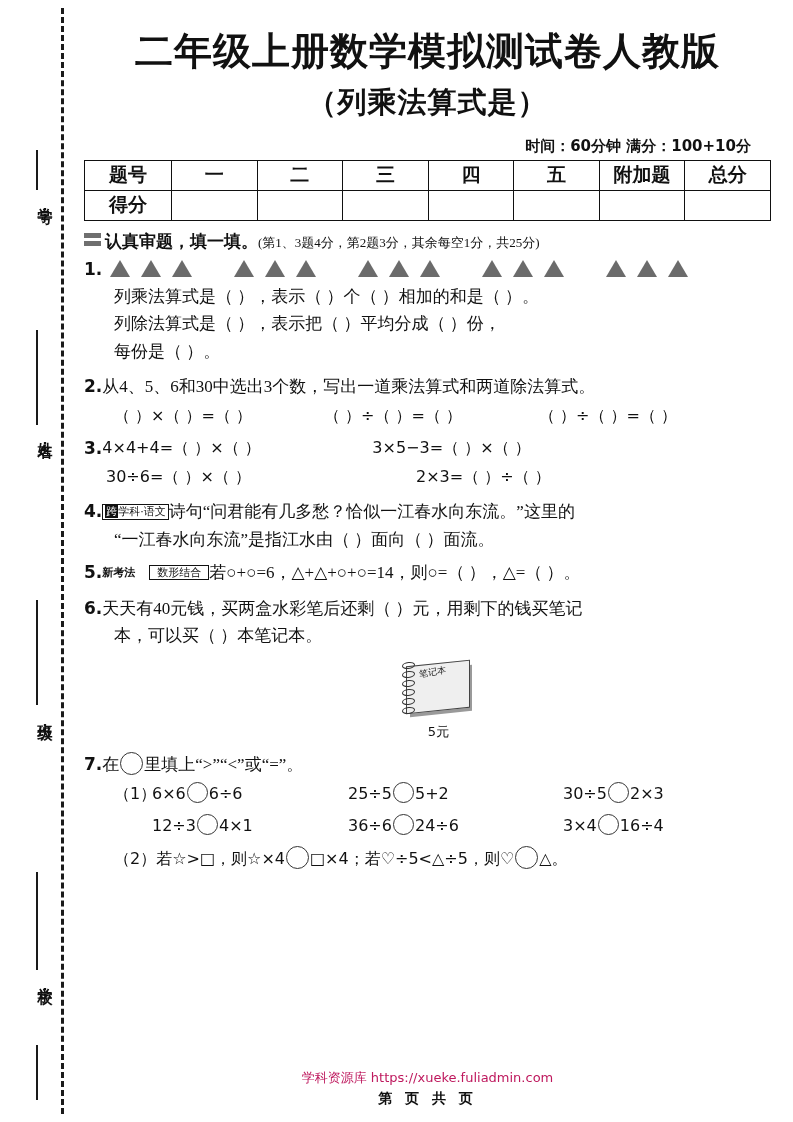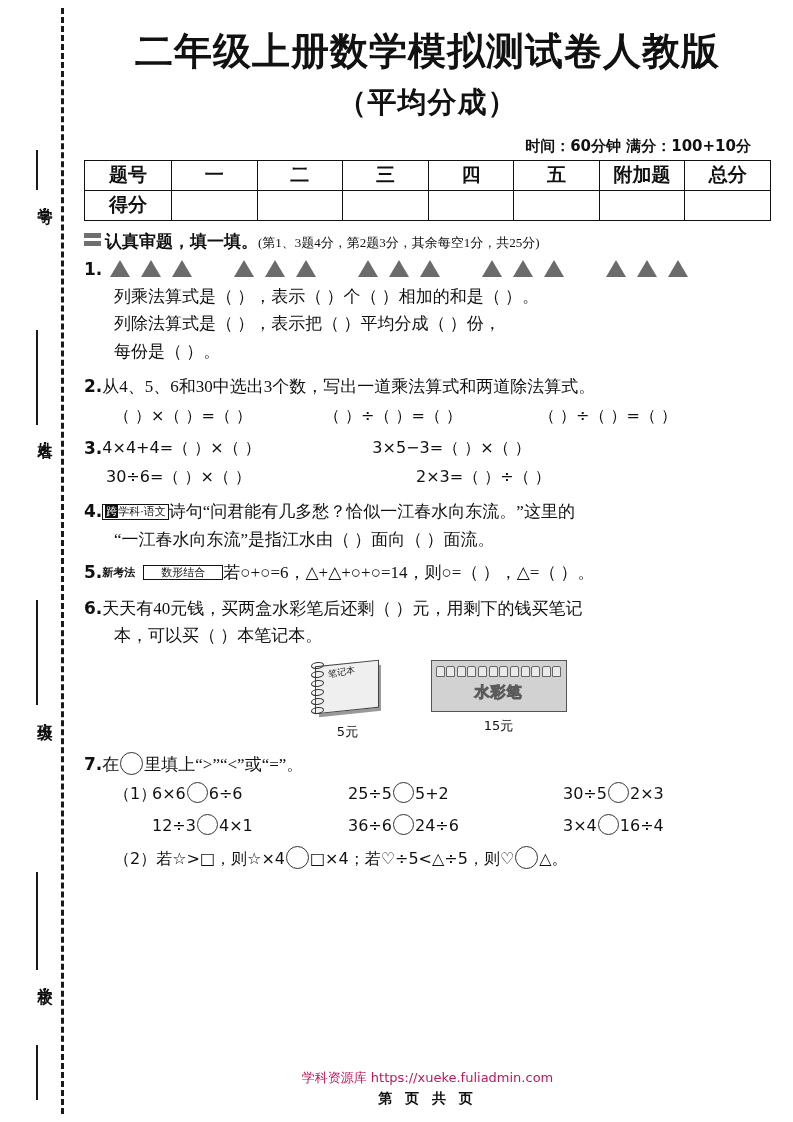--- a/index.html
+++ b/index.html
@@ -182,23 +182,23 @@
     display: inline-block;
     font-size: 11px;
     font-family: "DejaVu Sans", sans-serif;
     line-height: 14px;
     vertical-align: 2px;
     white-space: nowrap;
     font-weight: bold;
   }
   .badge-new .boxed {
     border: 1px solid #111;
-    padding: 0 17px;
+    padding: 0 7px;
     font-weight: normal;
-    margin-left: 8px;
+    margin-left: 14px;
   }
 
   
   #products {
     display: flex;
     justify-content: center;
     gap: 46px;
     margin-top: 10px;
     padding-left: 22px;
   }
@@ -348,21 +348,21 @@
   <div class="margin-rule" style="top:600px;height:105px;"></div>
   <div class="margin-label" style="top:976px;">学校：</div>
   <div class="margin-rule" style="top:872px;height:98px;"></div>
   <div class="margin-rule" style="top:1045px;height:55px;"></div>
 </div>
 
 <div id="page">
 
   <div id="title-block">
     <div id="main-title">二年级上册数学模拟测试卷人教版</div>
-    <div id="sub-title">（平均分成）</div>
+    <div id="sub-title">（列乘法算式是）</div>
   </div>
 
   <div id="exam-meta">时间：60分钟  满分：100+10分</div>
 
   <div id="score-table-wrap">
     <table class="score-table">
       <tbody>
           <tr>
         <td class="hdr-cell">题号</td>
         <td>一</td>
@@ -473,40 +473,20 @@
             <span></span>
             <span></span>
             <span></span>
             <span></span>
             <span></span>
           </div>
         <div class="nb-label">笔记本</div>
       </div>
       <div class="price">5元</div>
     </div>
-    <div class="product">
-      <div class="penbox">
-        <div class="pen-caps">
-            <i></i>
-            <i></i>
-            <i></i>
-            <i></i>
-            <i></i>
-            <i></i>
-            <i></i>
-            <i></i>
-            <i></i>
-            <i></i>
-            <i></i>
-            <i></i>
-          </div>
-        <div class="pen-label">水彩笔</div>
-      </div>
-      <div class="price">15元</div>
-    </div>
   </div>
 
   <div class="q" style="margin-top:10px;">
     <span class="qnum">7.</span><span>在</span><span class="circ"></span><span>里填上“&gt;”“&lt;”或“=”。</span>
   </div>
 
   <div class="cmp-rows">
     <div class="cmp-row">
       <span class="cmp-lead">（1）</span>
       <span class="cmp-cell"><span>6×6</span><span class="circ-sm"></span><span>6÷6</span></span>

